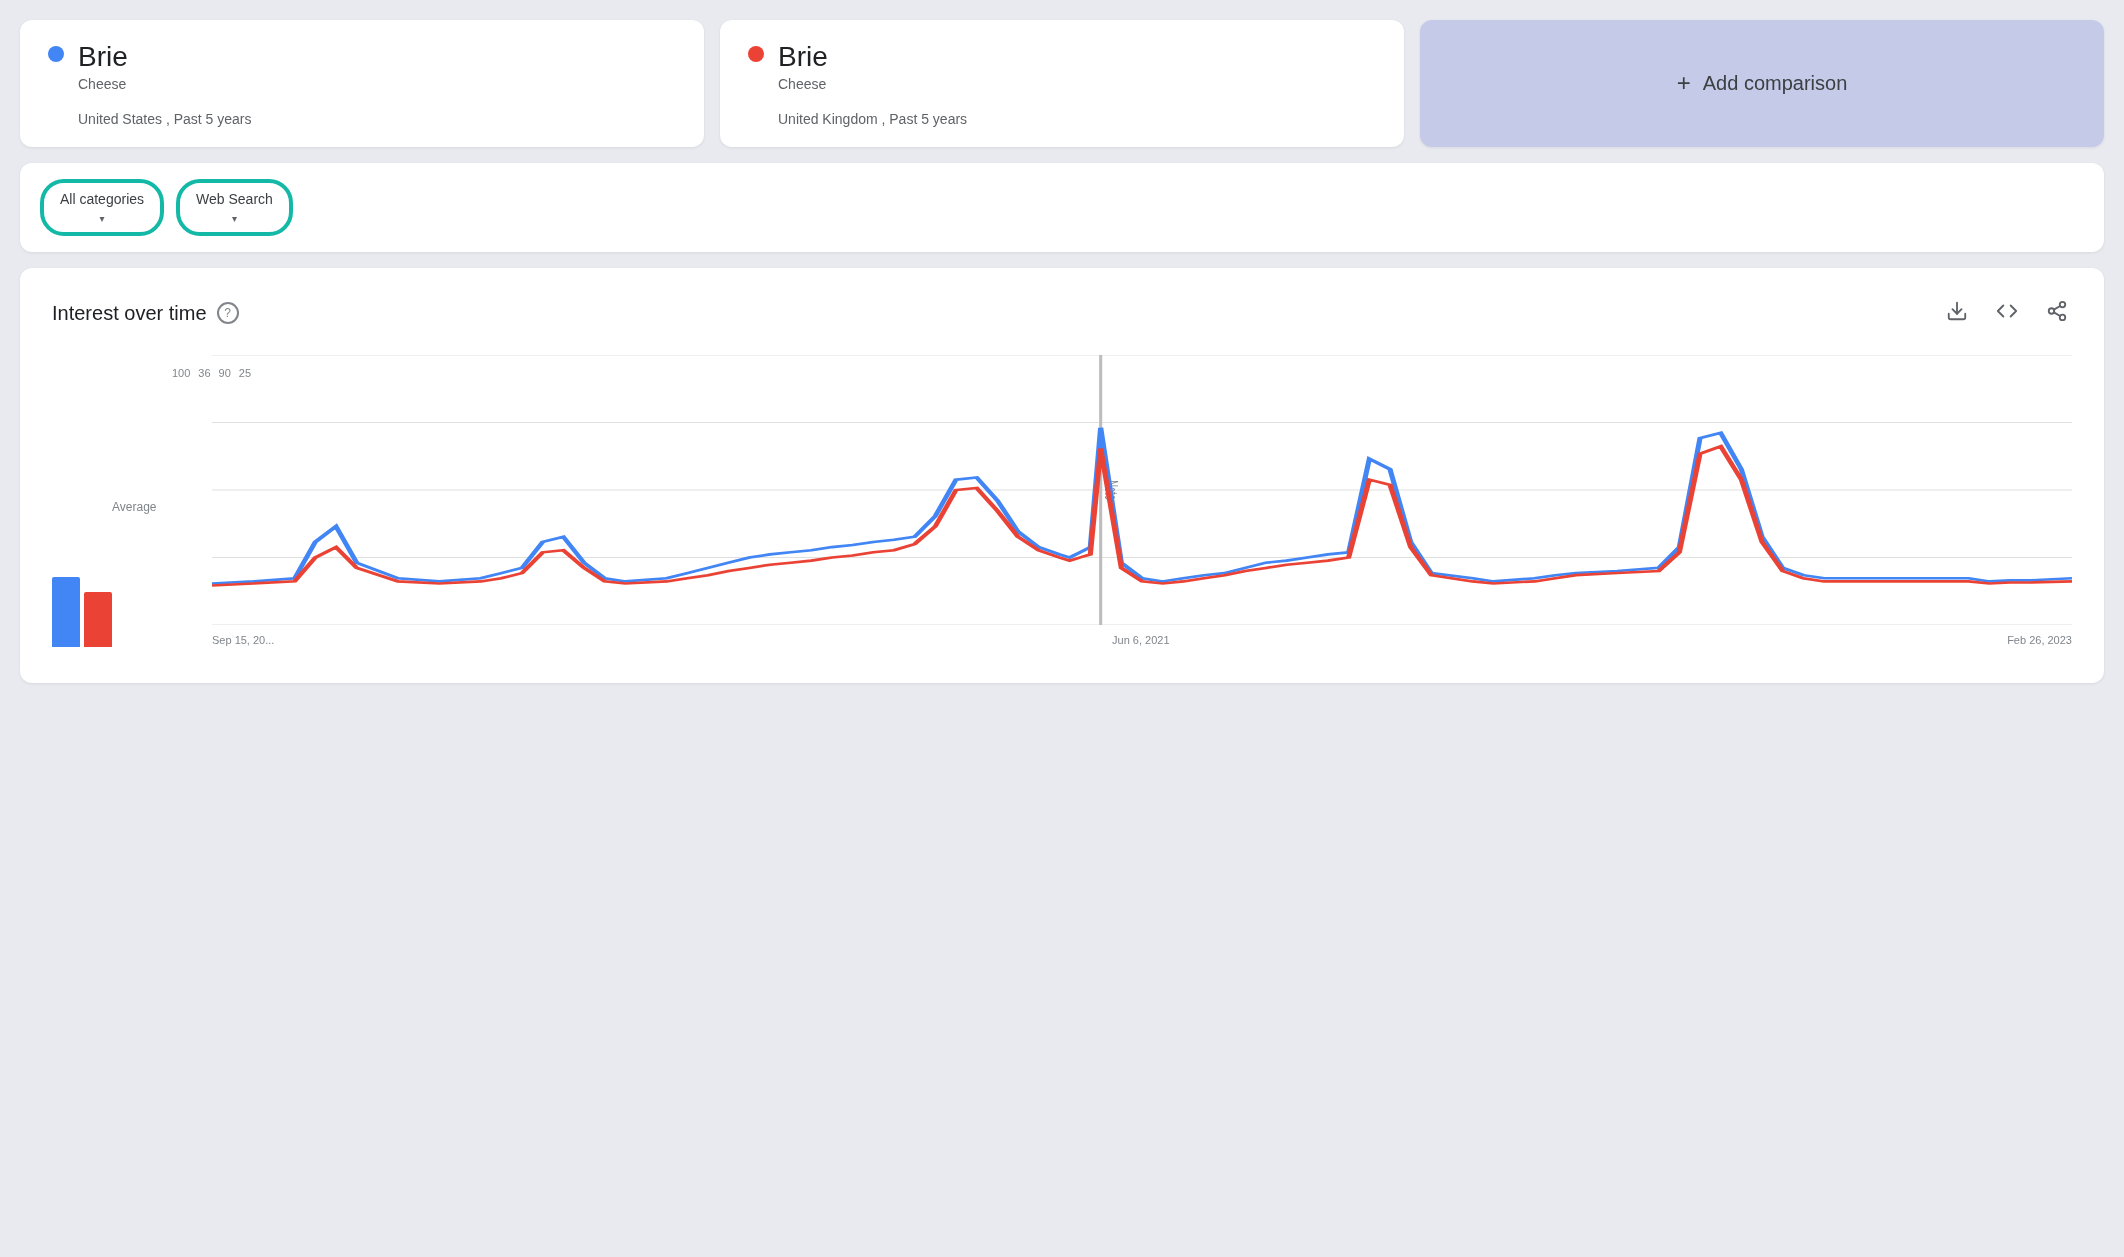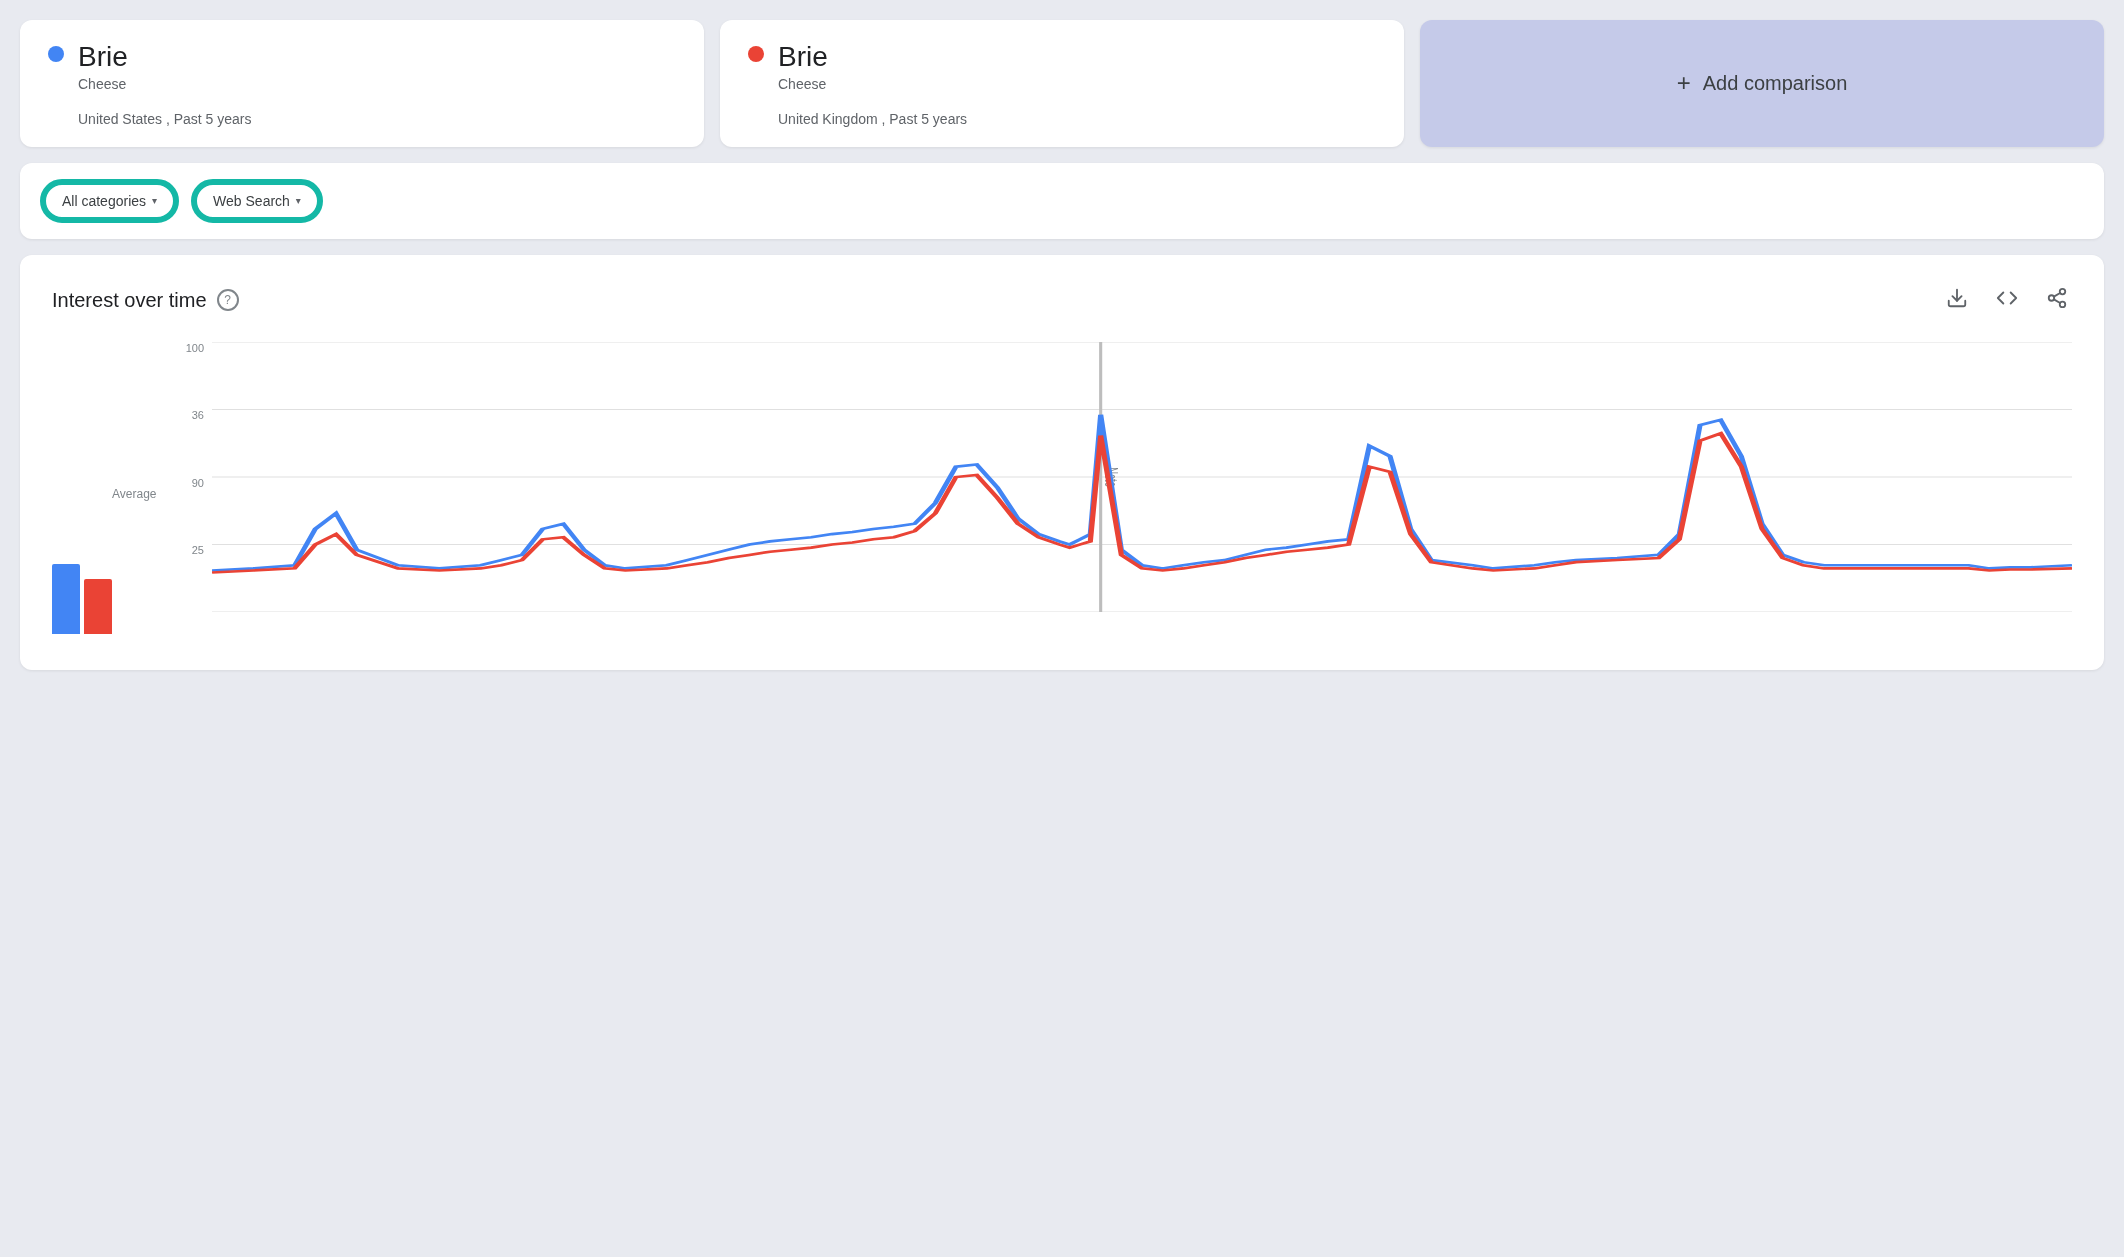--- a/index.html
+++ b/index.html
@@ -85,27 +85,28 @@
       display: flex;
       gap: 12px;
       margin-bottom: 16px;
       box-shadow: 0 1px 3px rgba(0,0,0,0.08);
     }
 
     .filter-dropdown {
       display: flex;
       align-items: center;
       gap: 6px;
-      border: 6px solid #14b8a6;
+      border: 4px solid #14b8a6;
       border-radius: 24px;
       padding: 8px 16px;
       font-size: 14px;
       color: #3c4043;
       cursor: pointer;
       background: #fff;
+      flex-direction: column;
     }
 
     .filter-dropdown .chevron {
       font-size: 10px;
       color: #5f6368;
     }
 
     .chart-section {
       background: #fff;
       border-radius: 12px;
@@ -200,25 +201,25 @@
     }
 
     .chart-canvas-area {
       position: relative;
       height: 300px;
     }
 
     .y-axis {
       position: absolute;
       left: 0;
-      top: 0;
+      top: 12px;
       bottom: 30px;
       display: flex;
-      flex-direction: column;
-      justify-content: space-between;
+      flex-direction: row;
+      justify-content: flex-start;
       width: 40px;
     }
 
     .y-label {
       font-size: 11px;
       color: #80868b;
       text-align: right;
       padding-right: 8px;
     }
 
@@ -403,16 +404,21 @@
                 490,212 500,208 510,205 520,202 530,200 540,198
                 550,195 560,120 570,125 580,185 590,212 610,218
                 620,220 640,218 650,215 660,212 680,210 700,208
                 710,190 720,95 730,88 740,120 750,180 760,208
                 770,215 780,218 790,218 800,218 810,218 820,218
                 830,218 840,218 850,218 860,220 870,219 880,219 900,218
               "></polyline>
           </svg>
         </div>
 
+        <div class="x-axis">
+          <span class="x-label">Sep 15, 20...</span>
+          <span class="x-label">Jun 6, 2021</span>
+          <span class="x-label">Feb 26, 2023</span>
+        </div>
       </div>
     </div>
   </div>
 </div>
 
 </body></html>

